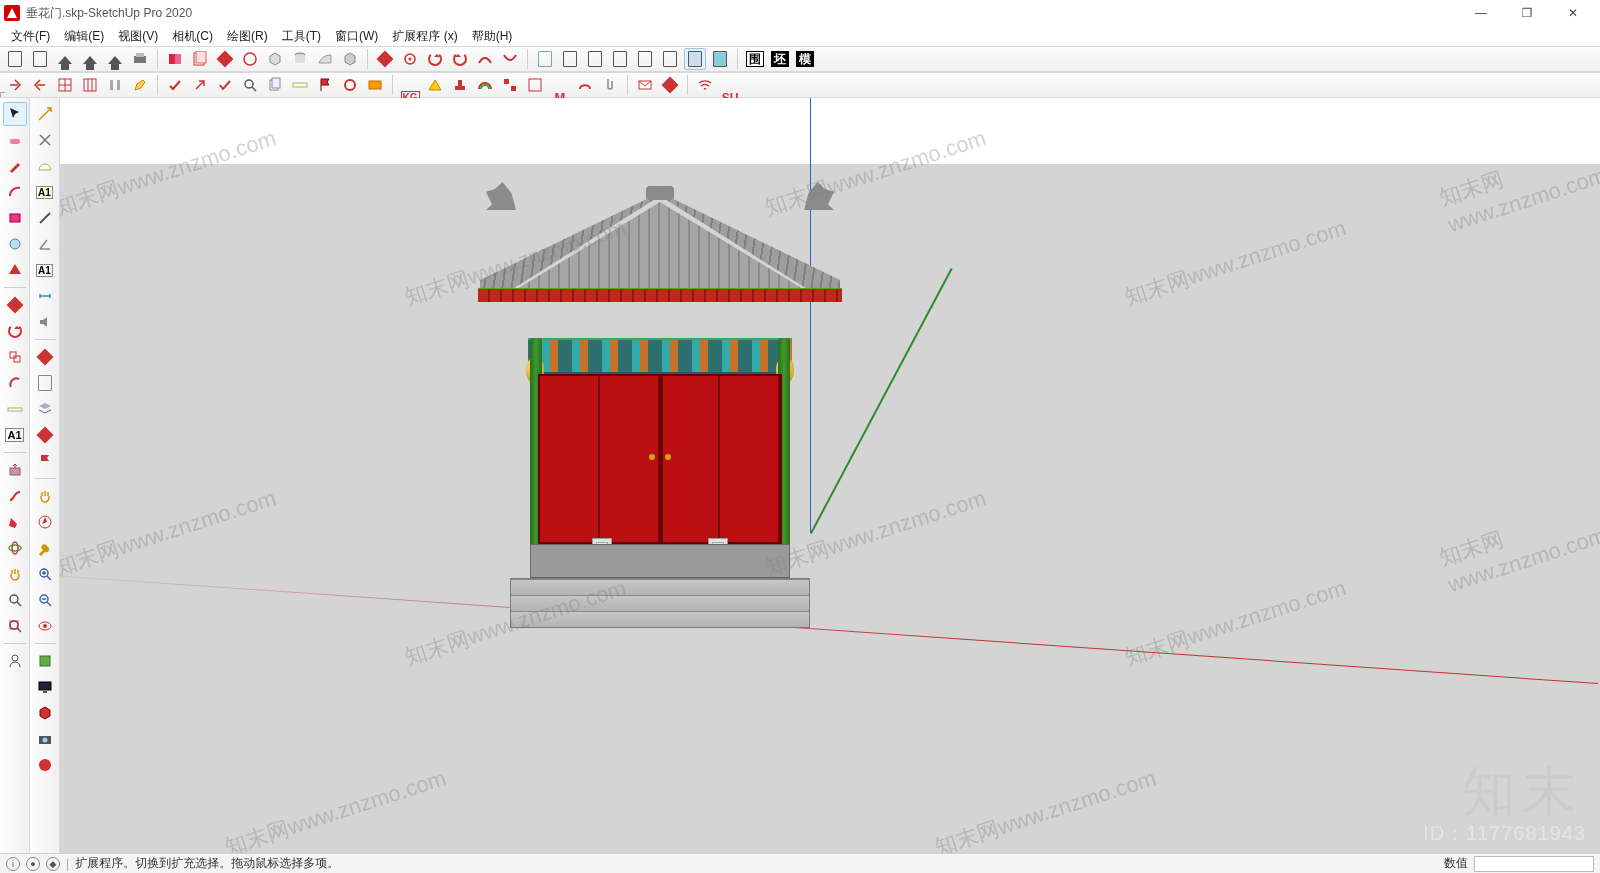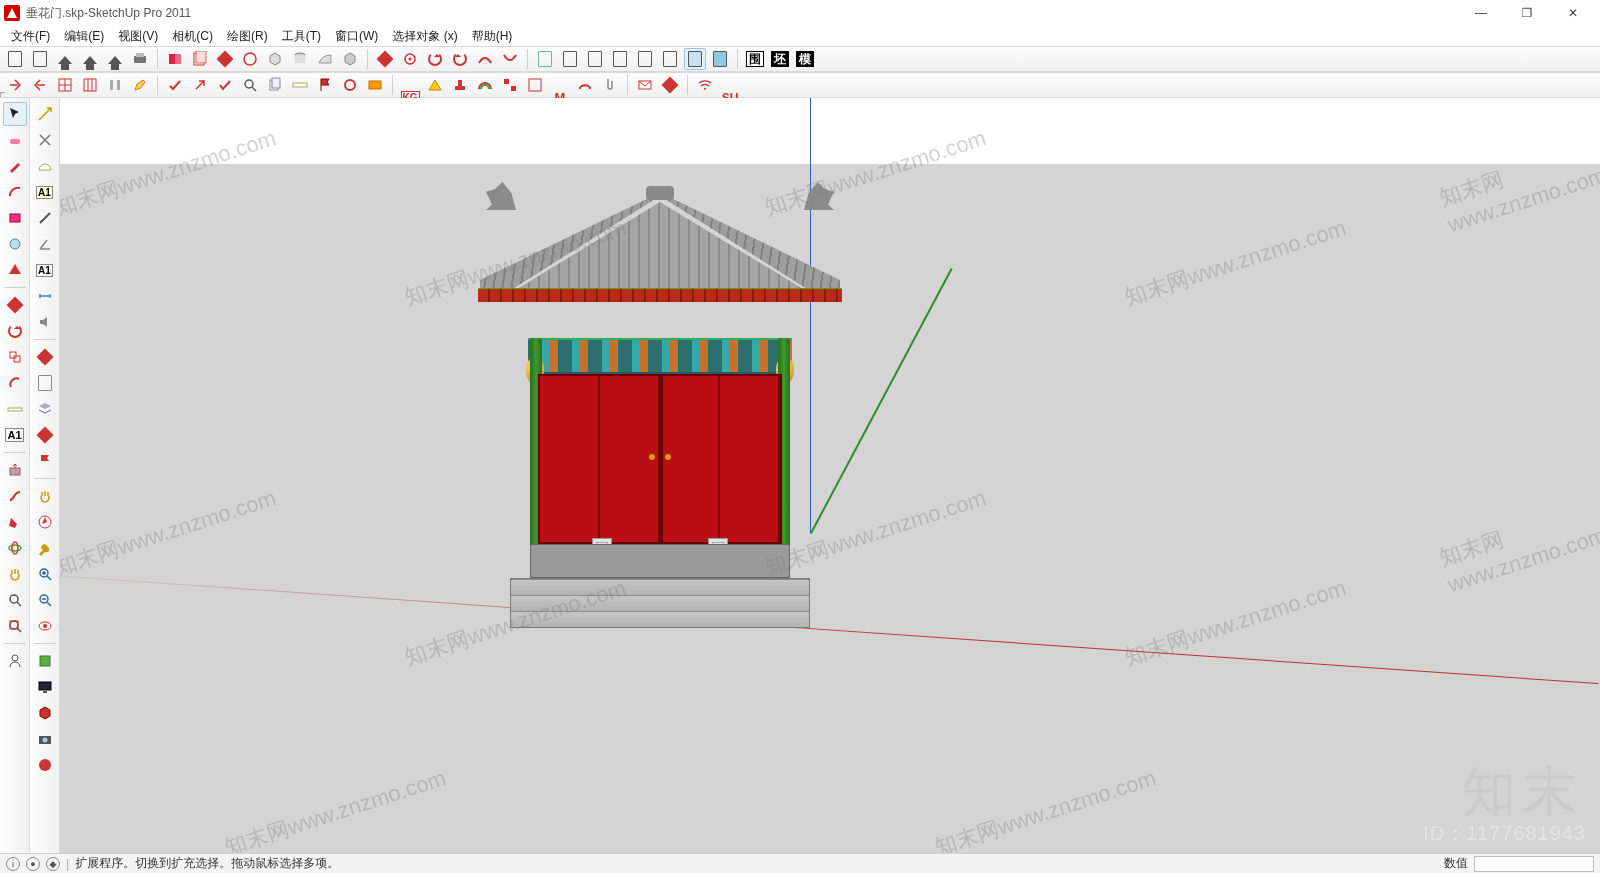--- a/index.html
+++ b/index.html
@@ -101,42 +101,42 @@
 .statusbar .vcb{width:120px;height:16px;background:#fff;border:1px solid #bdbdbd;margin-left:6px;}
 .handle{position:absolute;left:0;top:92px;width:5px;height:5px;border-left:1px solid #aaa;border-top:1px solid #aaa;}
 </style>
 </head>
 <body>
 
 <div class="titlebar">
   <div class="app-icon"></div>
   <span>垂花门.skp</span>
   <span> - </span>
-  <span>SketchUp Pro 2011</span>
+  <span>SketchUp Pro 2020</span>
   <div class="spacer"></div>
   <div class="winbtn">
       <span>—</span>
     </div>
   <div class="winbtn">
       <span>❐</span>
     </div>
   <div class="winbtn close">
       <span>✕</span>
     </div>
 </div>
 
 <div class="menubar">
   <div class="menu-item">文件(F)</div>
   <div class="menu-item">编辑(E)</div>
   <div class="menu-item">视图(V)</div>
   <div class="menu-item">相机(C)</div>
   <div class="menu-item">绘图(R)</div>
   <div class="menu-item">工具(T)</div>
   <div class="menu-item">窗口(W)</div>
-  <div class="menu-item">选择对象 (x)</div>
+  <div class="menu-item">扩展程序 (x)</div>
   <div class="menu-item">帮助(H)</div>
 </div>
 
 <div class="toolbar">
   <div class="tool">
       <div class="ic-page"></div>
     </div>
   <div class="tool">
       <div class="ic-page"></div>
     </div>

